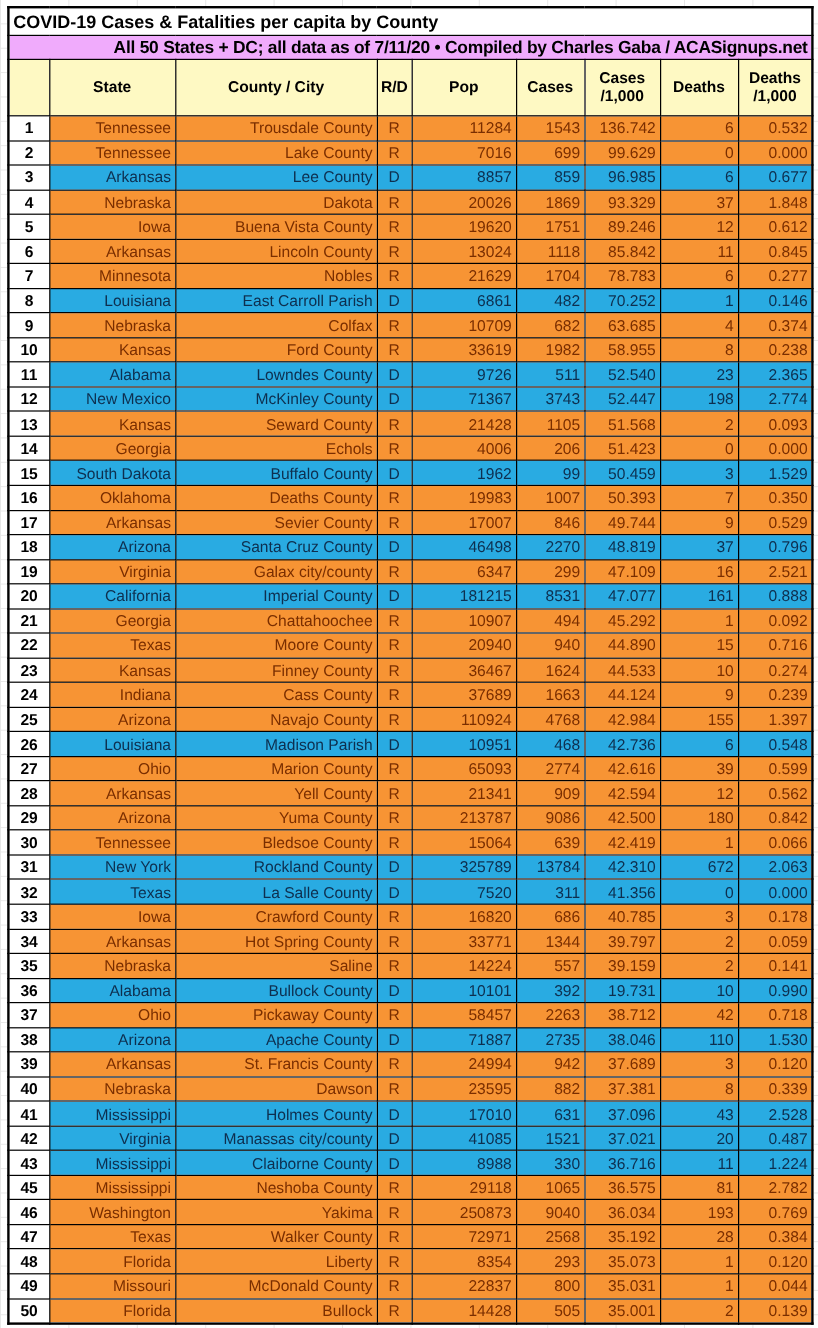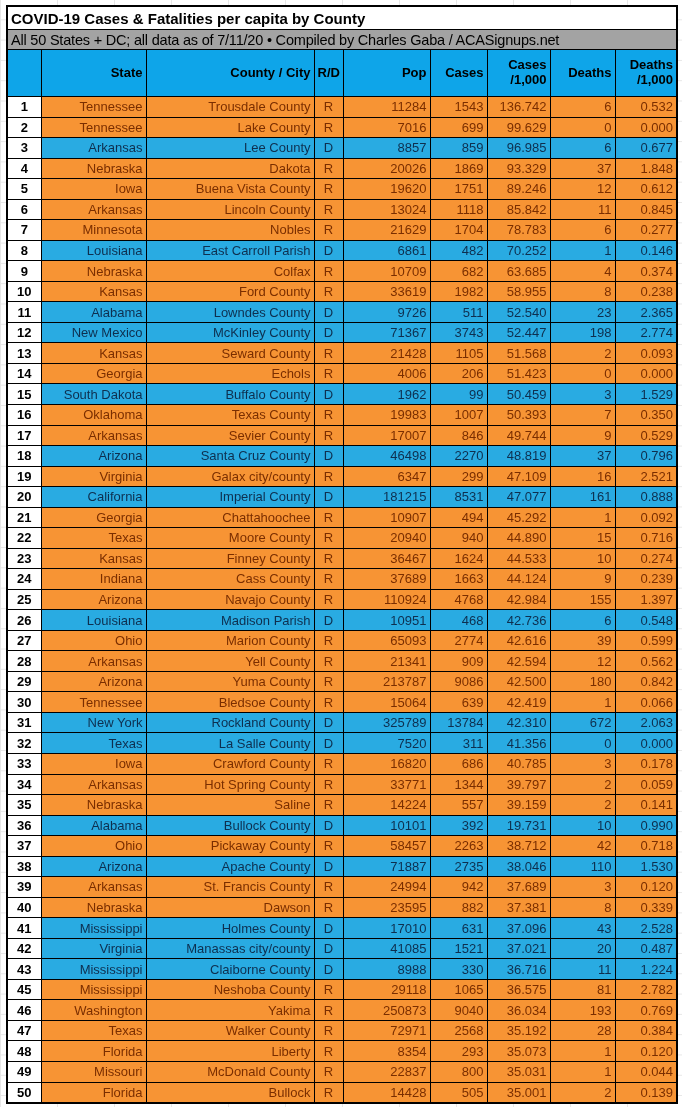--- a/index.html
+++ b/index.html
@@ -21,26 +21,26 @@
     table-layout: fixed;
     background: #ffffff;
     border: 2px solid #000;
   }
   td, th { border: 1px solid #000; padding: 0 3px; overflow: hidden; white-space: nowrap; }
   tr.title-row td {
     height: 22px; font-weight: bold; font-size: 15px; color: #000;
     background: #fff;
   }
   tr.subtitle-row td {
-    height: 19px; text-align: left; font-weight: normal; font-size: 14.5px; color: #000;
-    background: #a3a3a3; letter-spacing: -0.2px;
+    height: 19px; text-align: right; font-weight: bold; font-size: 14.5px; color: #000;
+    background: #f0abfc; letter-spacing: -0.2px;
   }
   tr.head-row th {
-    height: 46px; background: #0ea5e9; color: #000; font-weight: bold; font-size: 13px;
-    text-align: right; vertical-align: middle; white-space: pre-line; line-height: 1.15;
+    height: 46px; background: #fef9c3; color: #000; font-weight: bold; font-size: 13px;
+    text-align: center; vertical-align: middle; white-space: pre-line; line-height: 1.15;
   }
   tbody.data tr { height: 20.2px; }
   tbody.data td { font-size: 13px; vertical-align: middle; }
   td.rank { background: #fff; color: #000; font-weight: bold; text-align: center; }
   tr.rep td:not(.rank) { background: #F79434; color: #7A2E00; }
   tr.dem td:not(.rank) { background: #29ABE2; color: #0E2F4F; }
   td.state, td.county, td.num { text-align: right; }
   td.party { text-align: center; }
 </style>
 </head>
@@ -241,21 +241,21 @@
     <td class="party">D</td>
     <td class="num">1962</td>
     <td class="num">99</td>
     <td class="num">50.459</td>
     <td class="num">3</td>
     <td class="num">1.529</td>
   </tr>
       <tr class="rep">
     <td class="rank">16</td>
     <td class="state">Oklahoma</td>
-    <td class="county">Texas County</td>
+    <td class="county">Deaths County</td>
     <td class="party">R</td>
     <td class="num">19983</td>
     <td class="num">1007</td>
     <td class="num">50.393</td>
     <td class="num">7</td>
     <td class="num">0.350</td>
   </tr>
       <tr class="rep">
     <td class="rank">17</td>
     <td class="state">Arkansas</td>

